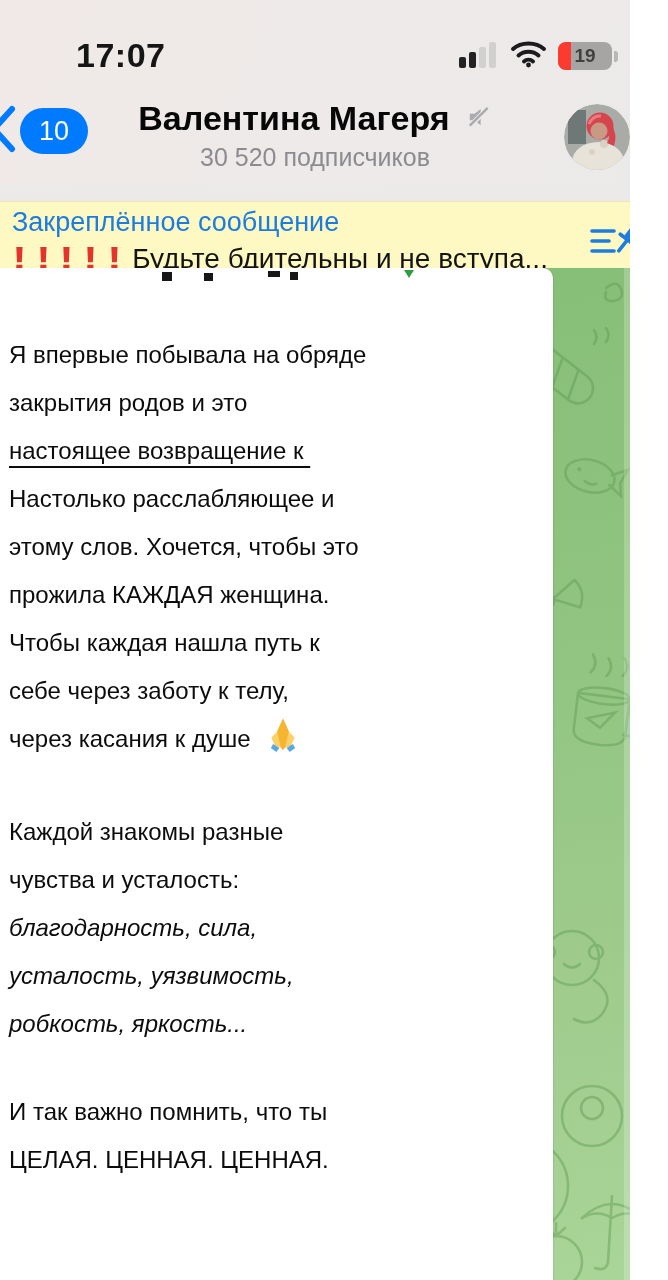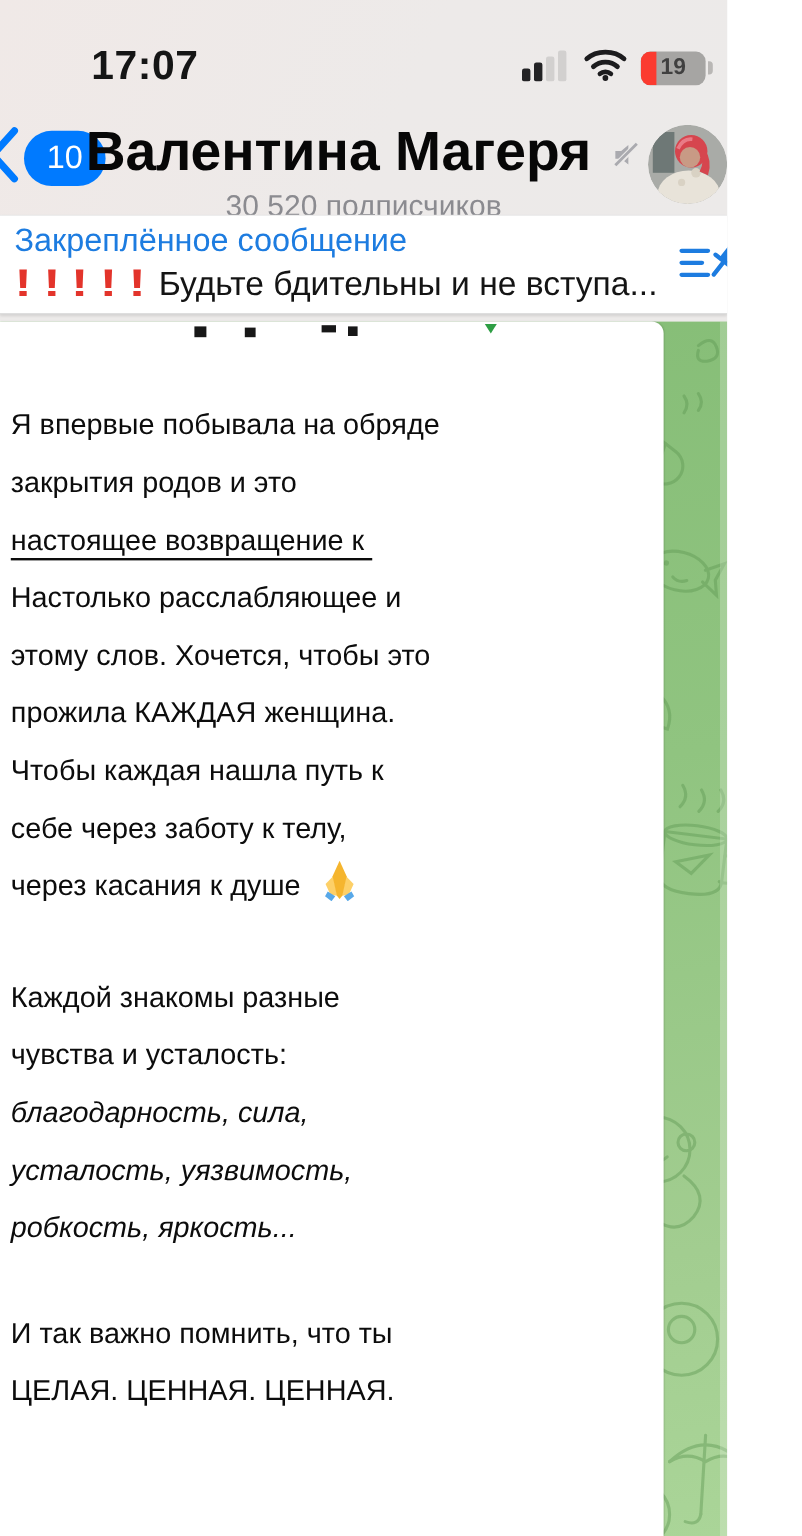--- a/index.html
+++ b/index.html
@@ -1,42 +1,43 @@
 <!DOCTYPE html>
 <html><head>
 <meta charset="utf-8">
 <style>
   html,body{margin:0;padding:0;background:#ffffff;}
   .screen{
     position:relative;width:606px;height:1280px;overflow:hidden;
     font-family:"Liberation Sans","DejaVu Sans",sans-serif;
     background:#eceae9;
+    padding-left:24px;
     -webkit-font-smoothing:antialiased;
   }
   
   .top-chrome{position:absolute;top:0;left:0;right:0;height:185px;
     background:linear-gradient(115deg,#f0e9e7 0%,#edeae9 55%,#eceae9 100%);}
   .status-time{position:absolute;left:76px;top:36px;font-size:34px;font-weight:700;color:#151515;letter-spacing:.5px;}
   .status-icons{position:absolute;right:12px;top:40px;display:flex;align-items:center;gap:11px;}
   .battery{display:flex;align-items:center;}
   .battery-body{position:relative;width:54px;height:28px;border-radius:8px;background:#a6a5a3;overflow:hidden;}
   .battery-fill{position:absolute;left:0;top:0;bottom:0;width:13px;background:#fb3b30;}
   .battery-pct{position:absolute;inset:0;display:flex;align-items:center;justify-content:center;color:#404040;font-size:19px;font-weight:700;}
   .battery-nub{width:4px;height:11px;background:#b9b7b5;border-radius:0 3px 3px 0;margin-left:2px;}
   
   .header{position:absolute;top:95px;left:0;right:0;height:90px;}
   .back{position:absolute;left:-12px;top:10px;display:flex;align-items:center;cursor:pointer;}
   .badge{margin-left:4px;min-width:44px;height:46px;border-radius:23px;background:#007aff;color:#fff;
     font-size:27px;display:flex;align-items:center;justify-content:center;padding:0 12px;}
   .header-center{position:absolute;left:110px;right:110px;top:4px;text-align:center;cursor:pointer;}
-  .title-row{display:flex;align-items:center;justify-content:center;gap:16px;font-size:46px;font-weight:700;color:#070707;white-space:nowrap;}
+  .title-row{display:flex;align-items:center;justify-content:center;gap:16px;font-size:34px;font-weight:700;color:#070707;white-space:nowrap;}
   .subtitle{margin-top:5px;font-size:25px;color:#8b8b90;}
   .avatar{position:absolute;right:0px;top:9px;width:66px;height:66px;border-radius:50%;overflow:hidden;}
   
-  .pinned{position:absolute;top:179px;left:0;right:0;height:83px;background:#ffffff;box-sizing:border-box;
+  .pinned{position:absolute;top:201px;left:0;right:0;height:83px;background:#fef9c3;box-sizing:border-box;
     border-top:1px solid rgba(0,0,0,.07);border-bottom:1px solid rgba(0,0,0,.16);
     box-shadow:0 1px 2px rgba(0,0,0,.10);cursor:pointer;}
   .pinned-label{position:absolute;left:12px;top:5px;font-size:27px;color:#1d7ce0;}
   .pinned-preview{position:absolute;left:14px;top:38px;display:flex;align-items:center;font-size:28px;color:#141414;white-space:nowrap;}
   .excl{display:inline-block;color:#e3342b;font-weight:800;font-size:32px;margin-right:13px;transform:scaleX(1.35);}
   .pinned-list-btn{position:absolute;right:-14px;top:16px;cursor:pointer;}
   
   .chat{position:absolute;top:268px;left:0;right:0;bottom:0;
     background:linear-gradient(172deg,#85bd76 0%,#90c480 40%,#a2cd90 78%,#aad598 100%);}
   .doodles{position:absolute;top:0;right:0;}

